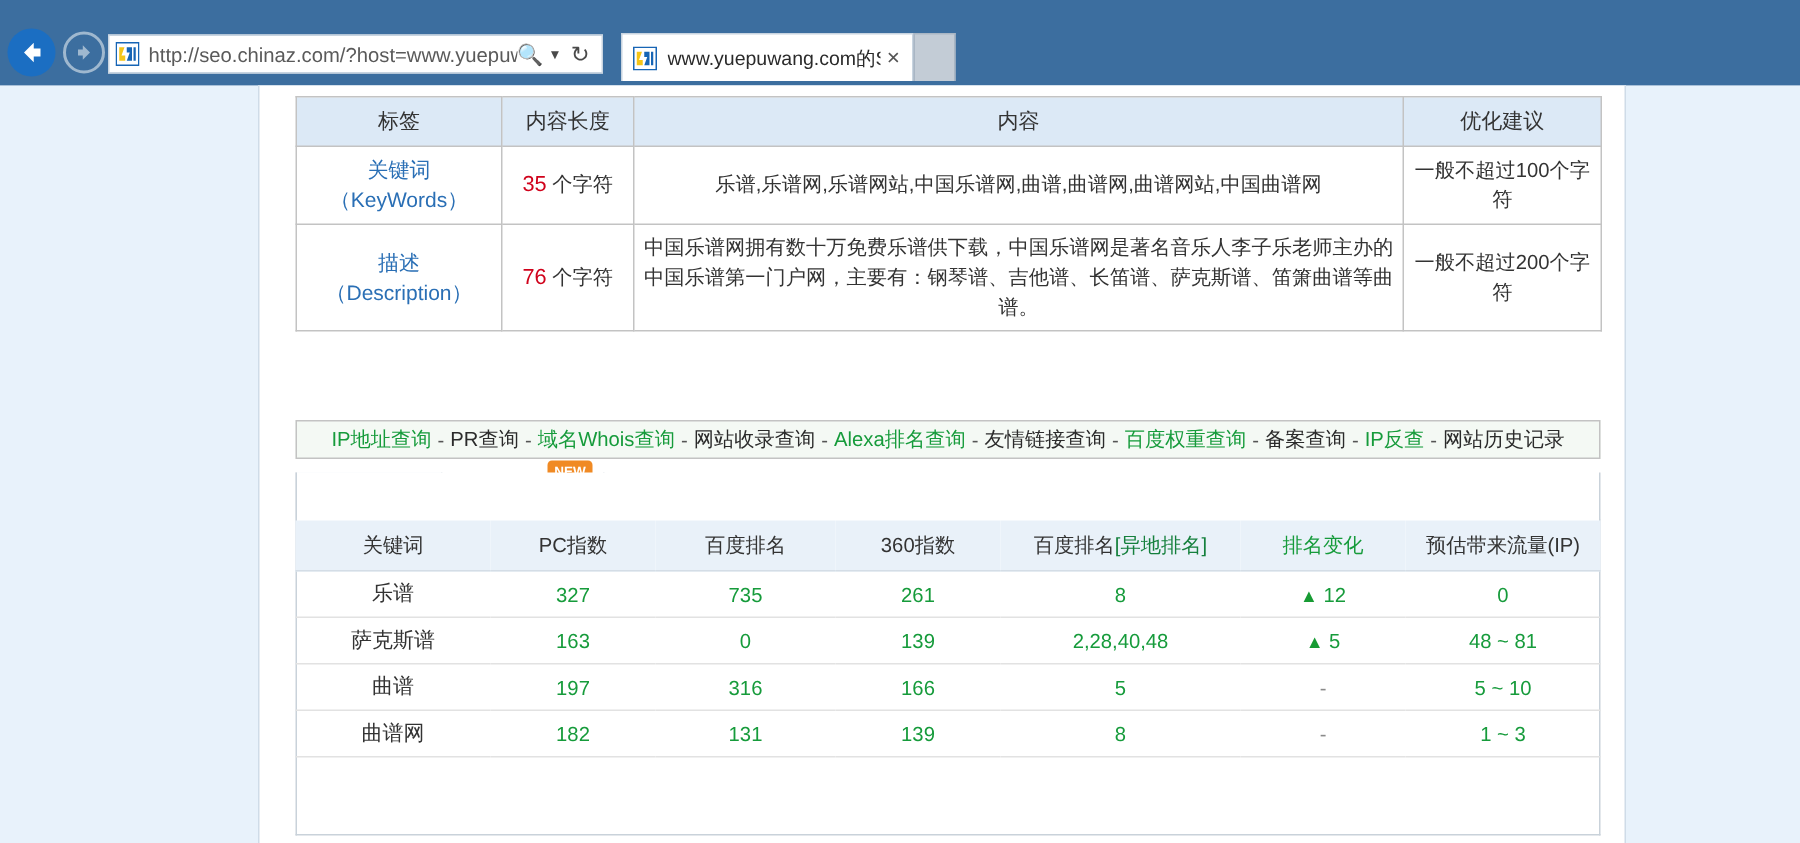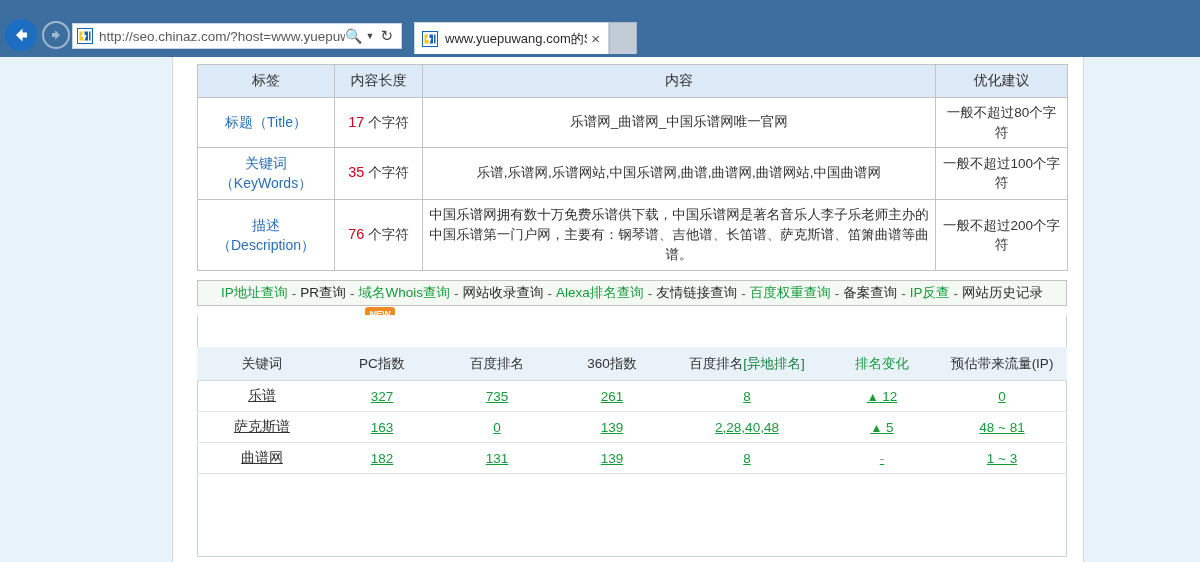--- a/index.html
+++ b/index.html
@@ -114,21 +114,21 @@
   #kw-table{
     position:absolute;left:24px;top:290px;width:870px;
     border-collapse:collapse;table-layout:fixed;
   }
   #kw-table th{
     background:#e9f1f9;height:31px;font-weight:normal;font-size:13.5px;color:#333;
     border-bottom:1px solid #d4dde6;text-align:center;
   }
   #kw-table td{
     height:28px;border-bottom:1px solid #e2e2e2;text-align:center;
-    font-size:13.5px;color:#169b3b;text-decoration:underline;
+    font-size:13.5px;color:#169b3b;
   }
   #kw-table td.kw-name{color:#333;font-size:14px;}
   #kw-table td.kw-chg{color:#169b3b;margin-top:36px;}
   .chg-dash{color:#8a8a8a;}
   .arrow-up{color:#179b33;font-size:12px;}
   .hdr-red{color:#15803d;}
   .hdr-green{color:#169b3b;}
 </style>
 </head>
 <body>
@@ -189,26 +189,20 @@
       </colgroup>
       <thead>
         <tr>
           <th>标签</th>
           <th>内容长度</th>
           <th>内容</th>
           <th>优化建议</th>
         </tr>
       </thead>
       <tbody id="meta-body">
-          <tr>
-            <td><span class="meta-label">标题（Title）</span></td>
-            <td><span class="meta-len"><span class="num">17</span> 个字符</span></td>
-            <td><span class="meta-content">乐谱网_曲谱网_中国乐谱网唯一官网</span></td>
-            <td><span class="meta-tip">一般不超过80个字符</span></td>
-          </tr>
           <tr>
             <td><span class="meta-label">关键词<br>（KeyWords）</span></td>
             <td><span class="meta-len"><span class="num">35</span> 个字符</span></td>
             <td><span class="meta-content">乐谱,乐谱网,乐谱网站,中国乐谱网,曲谱,曲谱网,曲谱网站,中国曲谱网</span></td>
             <td><span class="meta-tip">一般不超过100个字符</span></td>
           </tr>
           <tr>
             <td><span class="meta-label">描述<br>（Description）</span></td>
             <td><span class="meta-len"><span class="num">76</span> 个字符</span></td>
             <td><span class="meta-content">中国乐谱网拥有数十万免费乐谱供下载，中国乐谱网是著名音乐人李子乐老师主办的中国乐谱第一门户网，主要有：钢琴谱、吉他谱、长笛谱、萨克斯谱、笛箫曲谱等曲谱。</span></td>
@@ -283,20 +277,29 @@
           <tr>
             <td class="kw-name">萨克斯谱</td>
             <td>163</td>
             <td>0</td>
             <td>139</td>
             <td>2,28,40,48</td>
             <td class="kw-chg"><span class="arrow-up">▲</span> 5</td>
             <td>48 ~ 81</td>
           </tr>
           <tr>
+            <td class="kw-name">曲谱</td>
+            <td>197</td>
+            <td>316</td>
+            <td>166</td>
+            <td>5</td>
+            <td class="kw-chg"><span class="chg-dash">-</span></td>
+            <td>5 ~ 10</td>
+          </tr>
+          <tr>
             <td class="kw-name">曲谱网</td>
             <td>182</td>
             <td>131</td>
             <td>139</td>
             <td>8</td>
             <td class="kw-chg"><span class="chg-dash">-</span></td>
             <td>1 ~ 3</td>
           </tr>
         </tbody>
     </table>

